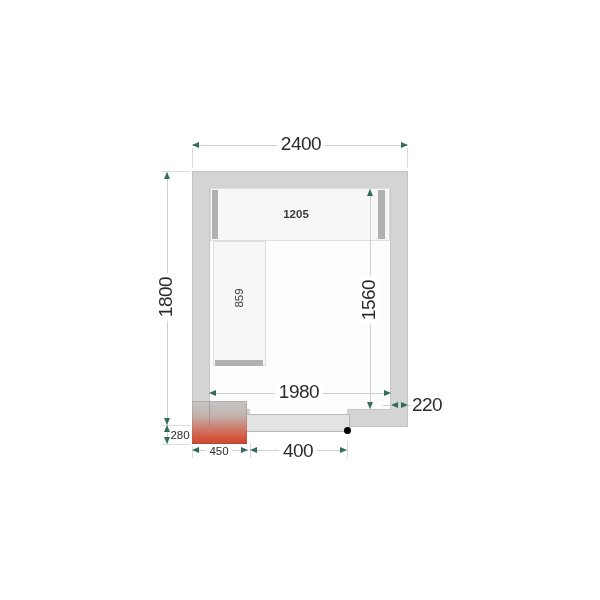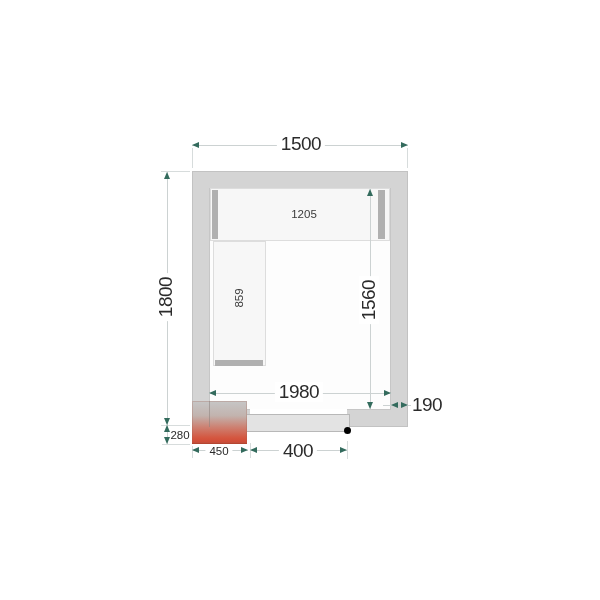--- a/index.html
+++ b/index.html
@@ -50,38 +50,38 @@
 
 <div id="canvas">
 
   <div class="abs wall" style="left:192px;top:171px;width:216px;height:256px;"></div>
   <div class="abs interior" style="left:209px;top:188px;width:182px;height:222px;"></div>
   <div class="abs opening" style="left:250px;top:409px;width:97px;height:19px;"></div>
 
   <div class="abs shelf" style="left:210px;top:188px;width:180px;height:53px;"></div>
   <div class="abs support" style="left:212px;top:190px;width:6px;height:49px;"></div>
   <div class="abs support" style="left:378px;top:190px;width:7px;height:49px;"></div>
-  <div class="abs shelf-label" style="left:304px;top:214px;">1205</div>
+  <div class="abs shelf-label" style="left:296px;top:214px;font-weight:bold;">1205</div>
 
   <div class="abs shelf" style="left:213px;top:241px;width:53px;height:125px;"></div>
   <div class="abs support" style="left:215px;top:360px;width:48px;height:6px;"></div>
   <div class="abs shelf-label vert" style="left:239px;top:298px;">859</div>
 
   <div class="abs door" style="left:246px;top:414px;width:104px;height:18px;"></div>
   <div class="abs dot" style="left:344px;top:427px;"></div>
 
   <div class="abs unit" style="left:192px;top:401px;width:55px;height:43px;"></div>
   <div class="abs corner-line" style="left:192px;top:401px;width:17px;height:26px;"></div>
 
   <div class="abs dline-h" style="left:192px;top:145px;width:216px;"></div>
   <div class="abs ext-v" style="left:192px;top:148px;height:20px;"></div>
   <div class="abs ext-v" style="left:407px;top:148px;height:20px;"></div>
   <div class="abs arr arr-l" style="left:192px;top:142px;"></div>
   <div class="abs arr arr-r" style="left:401px;top:142px;"></div>
-  <div class="abs dlabel" style="left:301px;top:144px;">1500</div>
+  <div class="abs dlabel" style="left:301px;top:144px;">2400</div>
 
   <div class="abs dline-v" style="left:167px;top:172px;height:253px;"></div>
   <div class="abs ext-h" style="left:161px;top:171px;width:29px;"></div>
   <div class="abs ext-h" style="left:161px;top:425px;width:29px;"></div>
   <div class="abs arr arr-u" style="left:164px;top:172px;"></div>
   <div class="abs arr arr-d" style="left:164px;top:418px;"></div>
   <div class="abs dlabel vert" style="left:166px;top:297px;">1800</div>
 
   <div class="abs dline-v" style="left:370px;top:189px;height:220px;"></div>
   <div class="abs arr arr-u" style="left:367px;top:189px;"></div>
@@ -89,21 +89,21 @@
   <div class="abs dlabel vert" style="left:369px;top:300px;">1560</div>
 
   <div class="abs dline-h" style="left:209px;top:393px;width:182px;"></div>
   <div class="abs arr arr-l" style="left:209px;top:390px;"></div>
   <div class="abs arr arr-r" style="left:384px;top:390px;"></div>
   <div class="abs dlabel" style="left:299px;top:392px;">1980</div>
 
   <div class="abs dline-h" style="left:383px;top:405px;width:28px;"></div>
   <div class="abs arr arr-l" style="left:391px;top:402px;"></div>
   <div class="abs arr arr-r" style="left:401px;top:402px;"></div>
-  <div class="abs dlabel plain" style="left:427px;top:405px;">190</div>
+  <div class="abs dlabel plain" style="left:427px;top:405px;">220</div>
 
   <div class="abs dline-h" style="left:250px;top:450px;width:97px;"></div>
   <div class="abs ext-v" style="left:250px;top:443px;height:15px;"></div>
   <div class="abs ext-v" style="left:347px;top:441px;height:18px;"></div>
   <div class="abs arr arr-l" style="left:250px;top:447px;"></div>
   <div class="abs arr arr-r" style="left:340px;top:447px;"></div>
   <div class="abs dlabel" style="left:298px;top:451px;">400</div>
 
   <div class="abs dline-h" style="left:192px;top:450px;width:56px;"></div>
   <div class="abs ext-v" style="left:192px;top:446px;height:12px;"></div>

